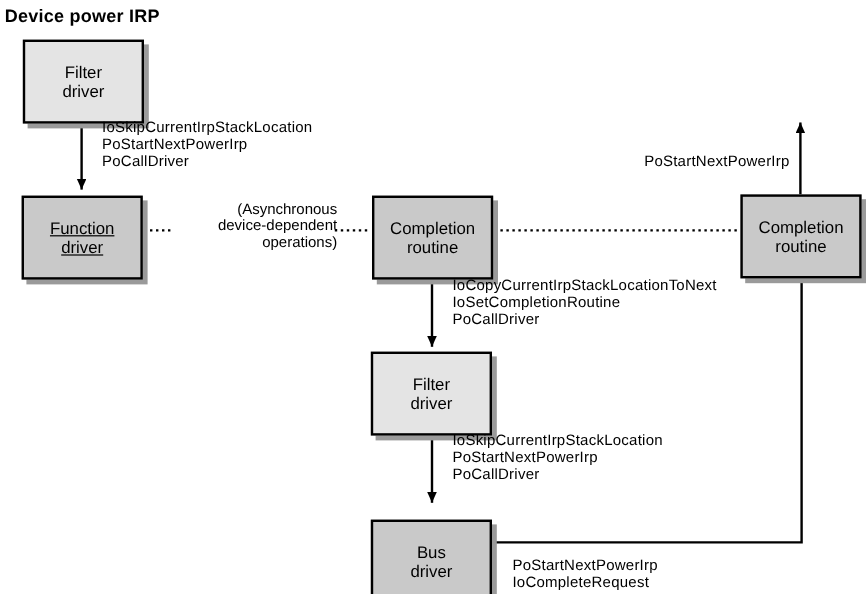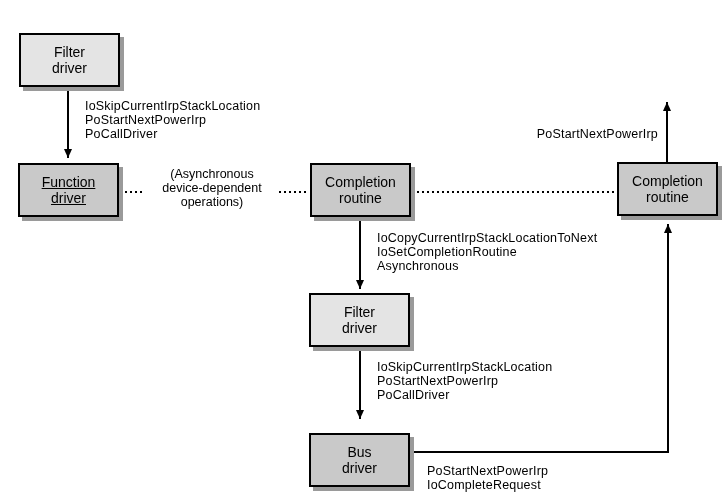--- a/index.html
+++ b/index.html
@@ -29,21 +29,21 @@
     position: absolute;
     left: 0;
     top: 0;
     width: 722px;
     height: 495px;
   }
   .box {
     position: absolute;
     box-sizing: border-box;
     width: 101px;
-    height: 54px;
+    height: 70px;
     border: 2px solid var(--box-border, #000);
     box-shadow: 4px 4px 0 0 var(--box-shadow, #9a9a9a);
     display: flex;
     align-items: center;
     justify-content: center;
     text-align: center;
     font-size: 14px;
     line-height: 16px;
     white-space: pre-line;
   }
@@ -53,29 +53,30 @@
     position: absolute;
     font-size: 12.5px;
     line-height: 14px;
     letter-spacing: 0.2px;
     white-space: pre-line;
   }
   .note {
     position: absolute;
     font-size: 12.5px;
     line-height: 14px;
-    text-align: center;
+    text-align: right;
     white-space: pre-line;
   }
 </style>
 </head>
 <body>
 
 <div class="canvas">
 
+  <div class="diagram-title">Device power IRP</div>
 
   <svg class="connectors" viewBox="0 0 722 495" xmlns="http://www.w3.org/2000/svg">
     <defs>
       <marker id="ah" markerUnits="userSpaceOnUse" markerWidth="12" markerHeight="12" refX="9" refY="4" orient="auto">
         <path d="M0,0 L9,4 L0,8 Z" fill="#000"></path>
       </marker>
     </defs>
 
     <path d="M68,91 V158" stroke="#000" stroke-width="2" fill="none" marker-end="url(#ah)"></path>
 
@@ -107,21 +108,21 @@
 driver</div>
 
   <div class="calls" style="left:85px;  top:99px;">IoSkipCurrentIrpStackLocation
 PoStartNextPowerIrp
 PoCallDriver</div>
   <div class="note" style="left:143px; top:167px; width:138px;">(Asynchronous
 device-dependent
 operations)</div>
   <div class="calls" style="left:377px; top:231px;">IoCopyCurrentIrpStackLocationToNext
 IoSetCompletionRoutine
-Asynchronous</div>
+PoCallDriver</div>
   <div class="calls" style="left:377px; top:360px;">IoSkipCurrentIrpStackLocation
 PoStartNextPowerIrp
 PoCallDriver</div>
   <div class="calls" style="left:427px; top:464px;">PoStartNextPowerIrp
 IoCompleteRequest</div>
   <div class="calls" style="right:64px; top:127px; text-align:right;">PoStartNextPowerIrp</div>
 
 </div>
 
 </body></html>

